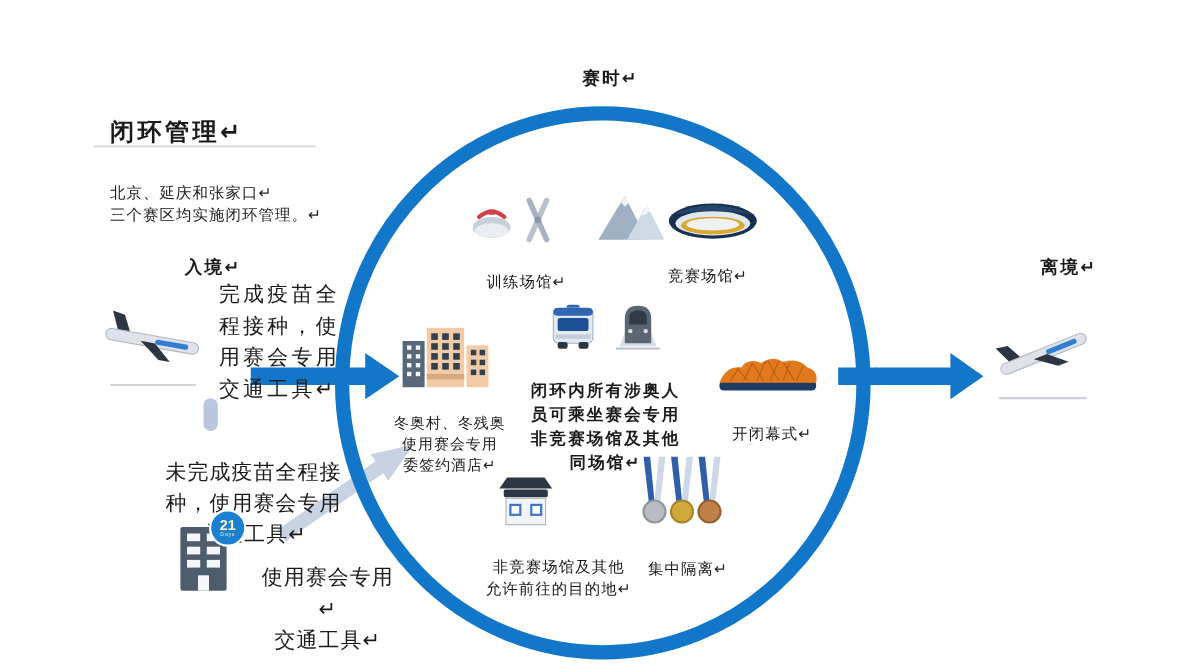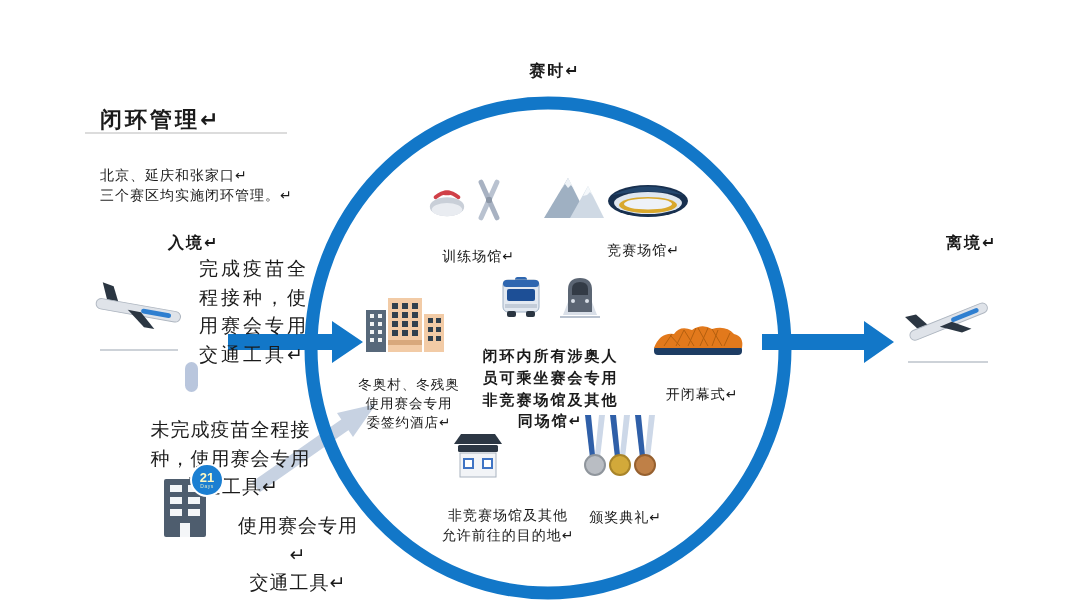--- a/index.html
+++ b/index.html
@@ -84,21 +84,21 @@
   <div class="txt centertxt c" style="left:468px;top:326px;width:165px;">闭环内所有涉奥人
 员可乘坐赛会专用
 非竞赛场馆及其他
 同场馆↵</div>
 
   <div class="txt s14 c" style="left:652px;top:365px;width:100px;">开闭幕式↵</div>
 
   <div class="txt s14 c" style="left:418px;top:486px;width:180px;">非竞赛场馆及其他
 允许前往的目的地↵</div>
 
-  <div class="txt s14 c" style="left:578px;top:488px;width:95px;">颁奖典礼↵</div>
+  <div class="txt s14 c" style="left:578px;top:488px;width:95px;">集中隔离↵</div>
 
   <div class="txt h" style="left:946px;top:214px;">离境↵</div>
 
 
   <div class="abs" style="left:92px;top:282px;">
     <svg width="95" height="55" viewBox="0 0 100 55">
       <g transform="rotate(10 50 27)">
         <polygon points="16,26 7,6 19,8 28,26" fill="#2b3642"></polygon>
         <rect x="4" y="23" width="90" height="11" rx="5.5" fill="#dfe3e9" stroke="#aeb6c0" stroke-width="1"></rect>
         <rect x="52" y="26" width="32" height="5" rx="2.5" fill="#2f7fd0"></rect>

